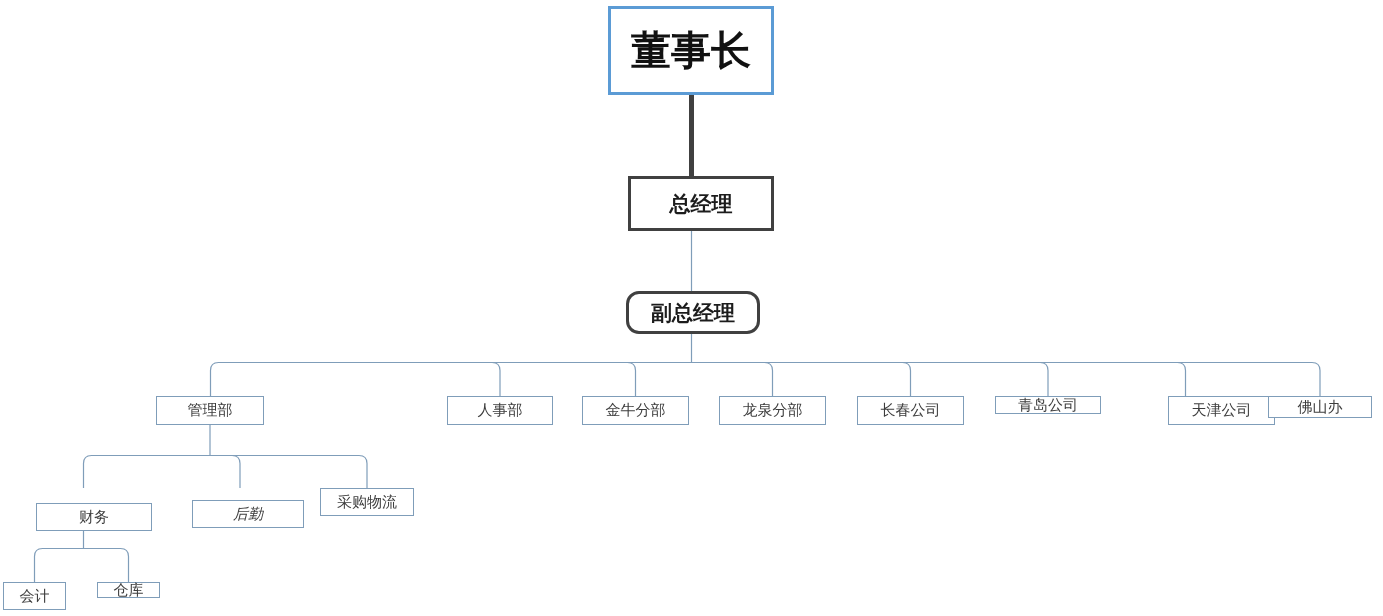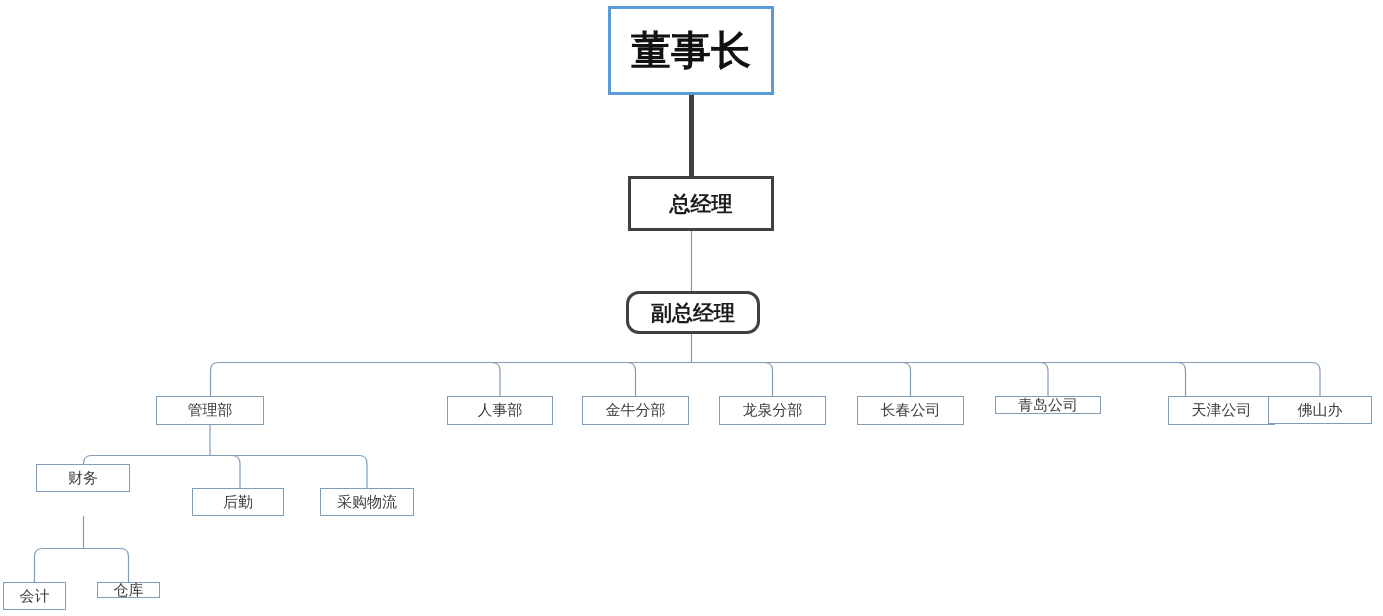--- a/index.html
+++ b/index.html
@@ -59,23 +59,23 @@
   #n-chairman    { left: 608px;  top: 6px;   width: 166px; height: 89px; }
   #n-gm          { left: 628px;  top: 176px; width: 146px; height: 55px; }
   #n-dgm         { left: 626px;  top: 291px; width: 134px; height: 43px; border-radius: 13px; }
   #n-management  { left: 156px;  top: 396px; width: 108px; height: 29px; }
   #n-hr          { left: 447px;  top: 396px; width: 106px; height: 29px; }
   #n-jinniu      { left: 582px;  top: 396px; width: 107px; height: 29px; }
   #n-longquan    { left: 719px;  top: 396px; width: 107px; height: 29px; }
   #n-changchun   { left: 857px;  top: 396px; width: 107px; height: 29px; }
   #n-qingdao     { left: 995px;  top: 396px; width: 106px; height: 18px; }
   #n-tianjin     { left: 1132px; top: 396px; width: 107px; height: 29px; margin-left: 36px; }
-  #n-foshan      { left: 1268px; top: 396px; width: 104px; height: 28px; }
-  #n-finance     { left: 36px;   top: 464px; width: 94px;  height: 28px; }
-  #n-logistics   { left: 192px;  top: 488px; width: 92px;  height: 28px; }
+  #n-foshan      { left: 1268px; top: 396px; width: 104px; height: 22px; }
+  #n-finance     { left: 36px;   top: 503px; width: 116px;  height: 28px; }
+  #n-logistics   { left: 192px;  top: 500px; width: 112px;  height: 28px; font-style: italic; }
   #n-procurement { left: 320px;  top: 488px; width: 94px;  height: 28px; }
   #n-accounting  { left: 3px;    top: 582px; width: 63px;  height: 28px; }
   #n-warehouse   { left: 97px;   top: 582px; width: 63px;  height: 16px; }
 </style>
 </head>
 <body>
 
 <div class="canvas">
 
   <svg class="wires" viewBox="0 0 1383 616" aria-hidden="true">

